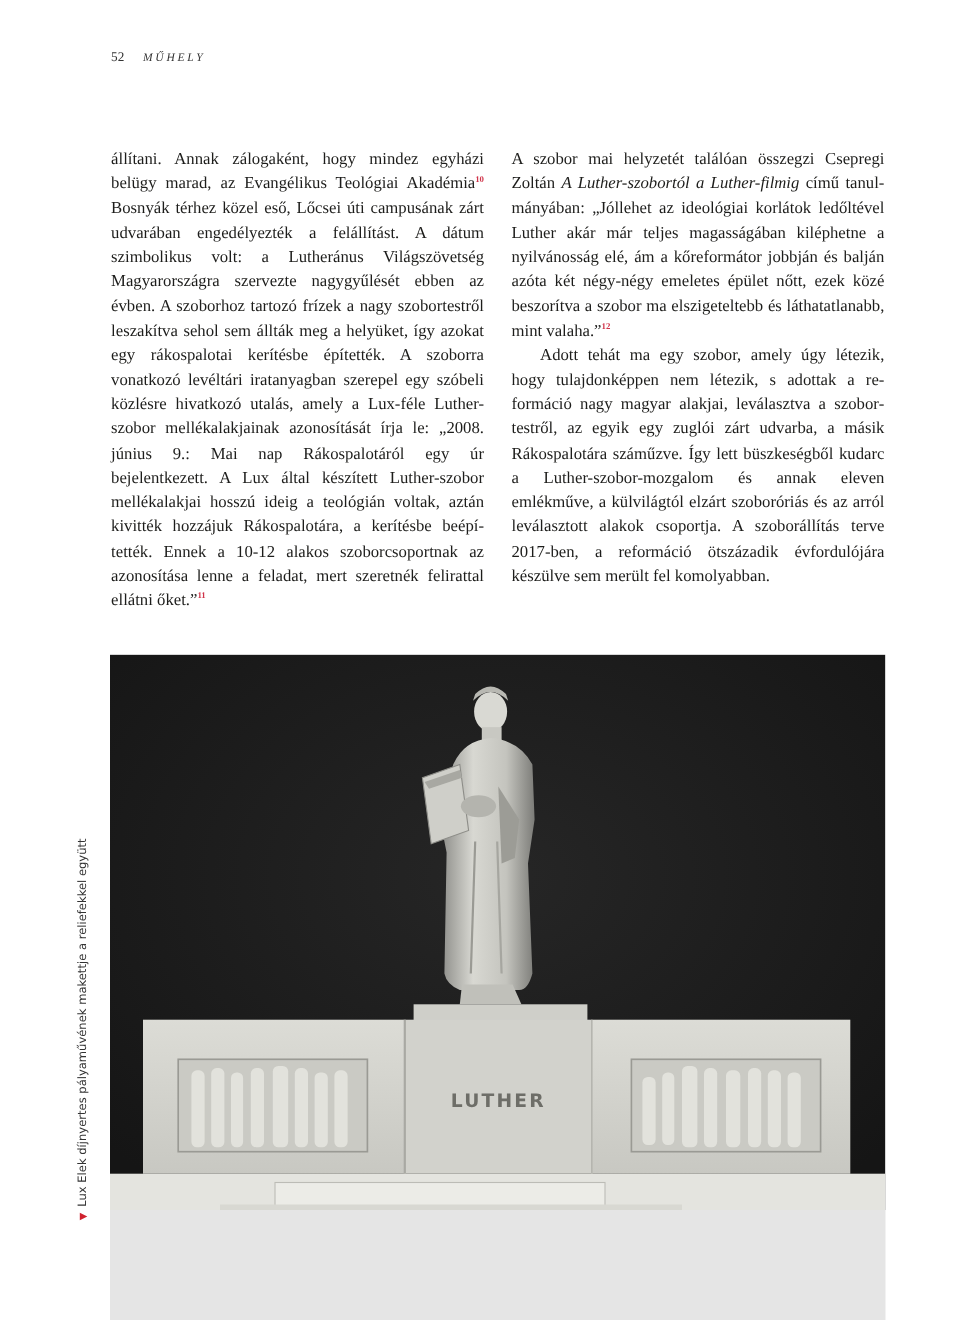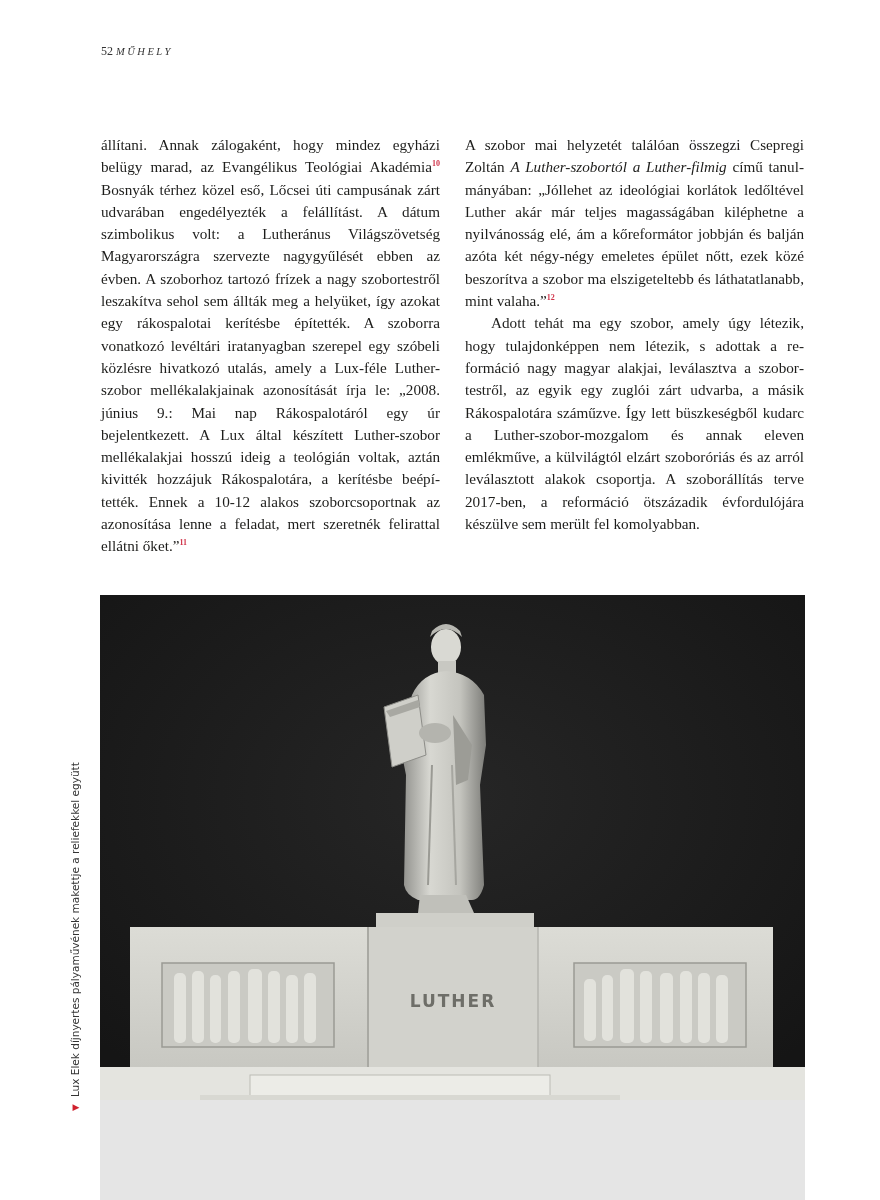--- a/index.html
+++ b/index.html
@@ -1,19 +1,19 @@
 <!DOCTYPE html>
 <html><head>
   <meta charset="utf-8">
   <style>
     html, body { margin: 0; padding: 0; background: #ffffff; }
     body { width: 880px; height: 1200px; position: relative; overflow: hidden;
            font-family: "Liberation Serif", "DejaVu Serif", serif; color: #1d1d1b; }
     .header { position: absolute; top: 44px; left: 101px; font-size: 12px; color: #333; }
-    .header .pnum { margin-right: 0; }
+    .header .pnum { margin-right: 14px; }
     .header .section { font-style: italic; letter-spacing: 2.5px; font-size: 10.5px; margin-top: 17px; }
     .col { position: absolute; top: 134px; width: 339px; font-size: 15.2px; line-height: 22.3px;
            text-align: justify; hyphens: manual; }
     .col.left { left: 101px; }
     .col.right { left: 465px; }
     .col p { margin: 0; }
     .col p.indent { text-indent: 26px; }
     .subhead { font-family: "DejaVu Sans", "Liberation Sans", sans-serif; font-weight: bold;
                font-size: 14.5px; line-height: 22px; margin: 0; letter-spacing: -0.2px; }
     sup.fn { color: #d0344a; font-size: 8px; vertical-align: 6px; line-height: 0; font-weight: bold; }

